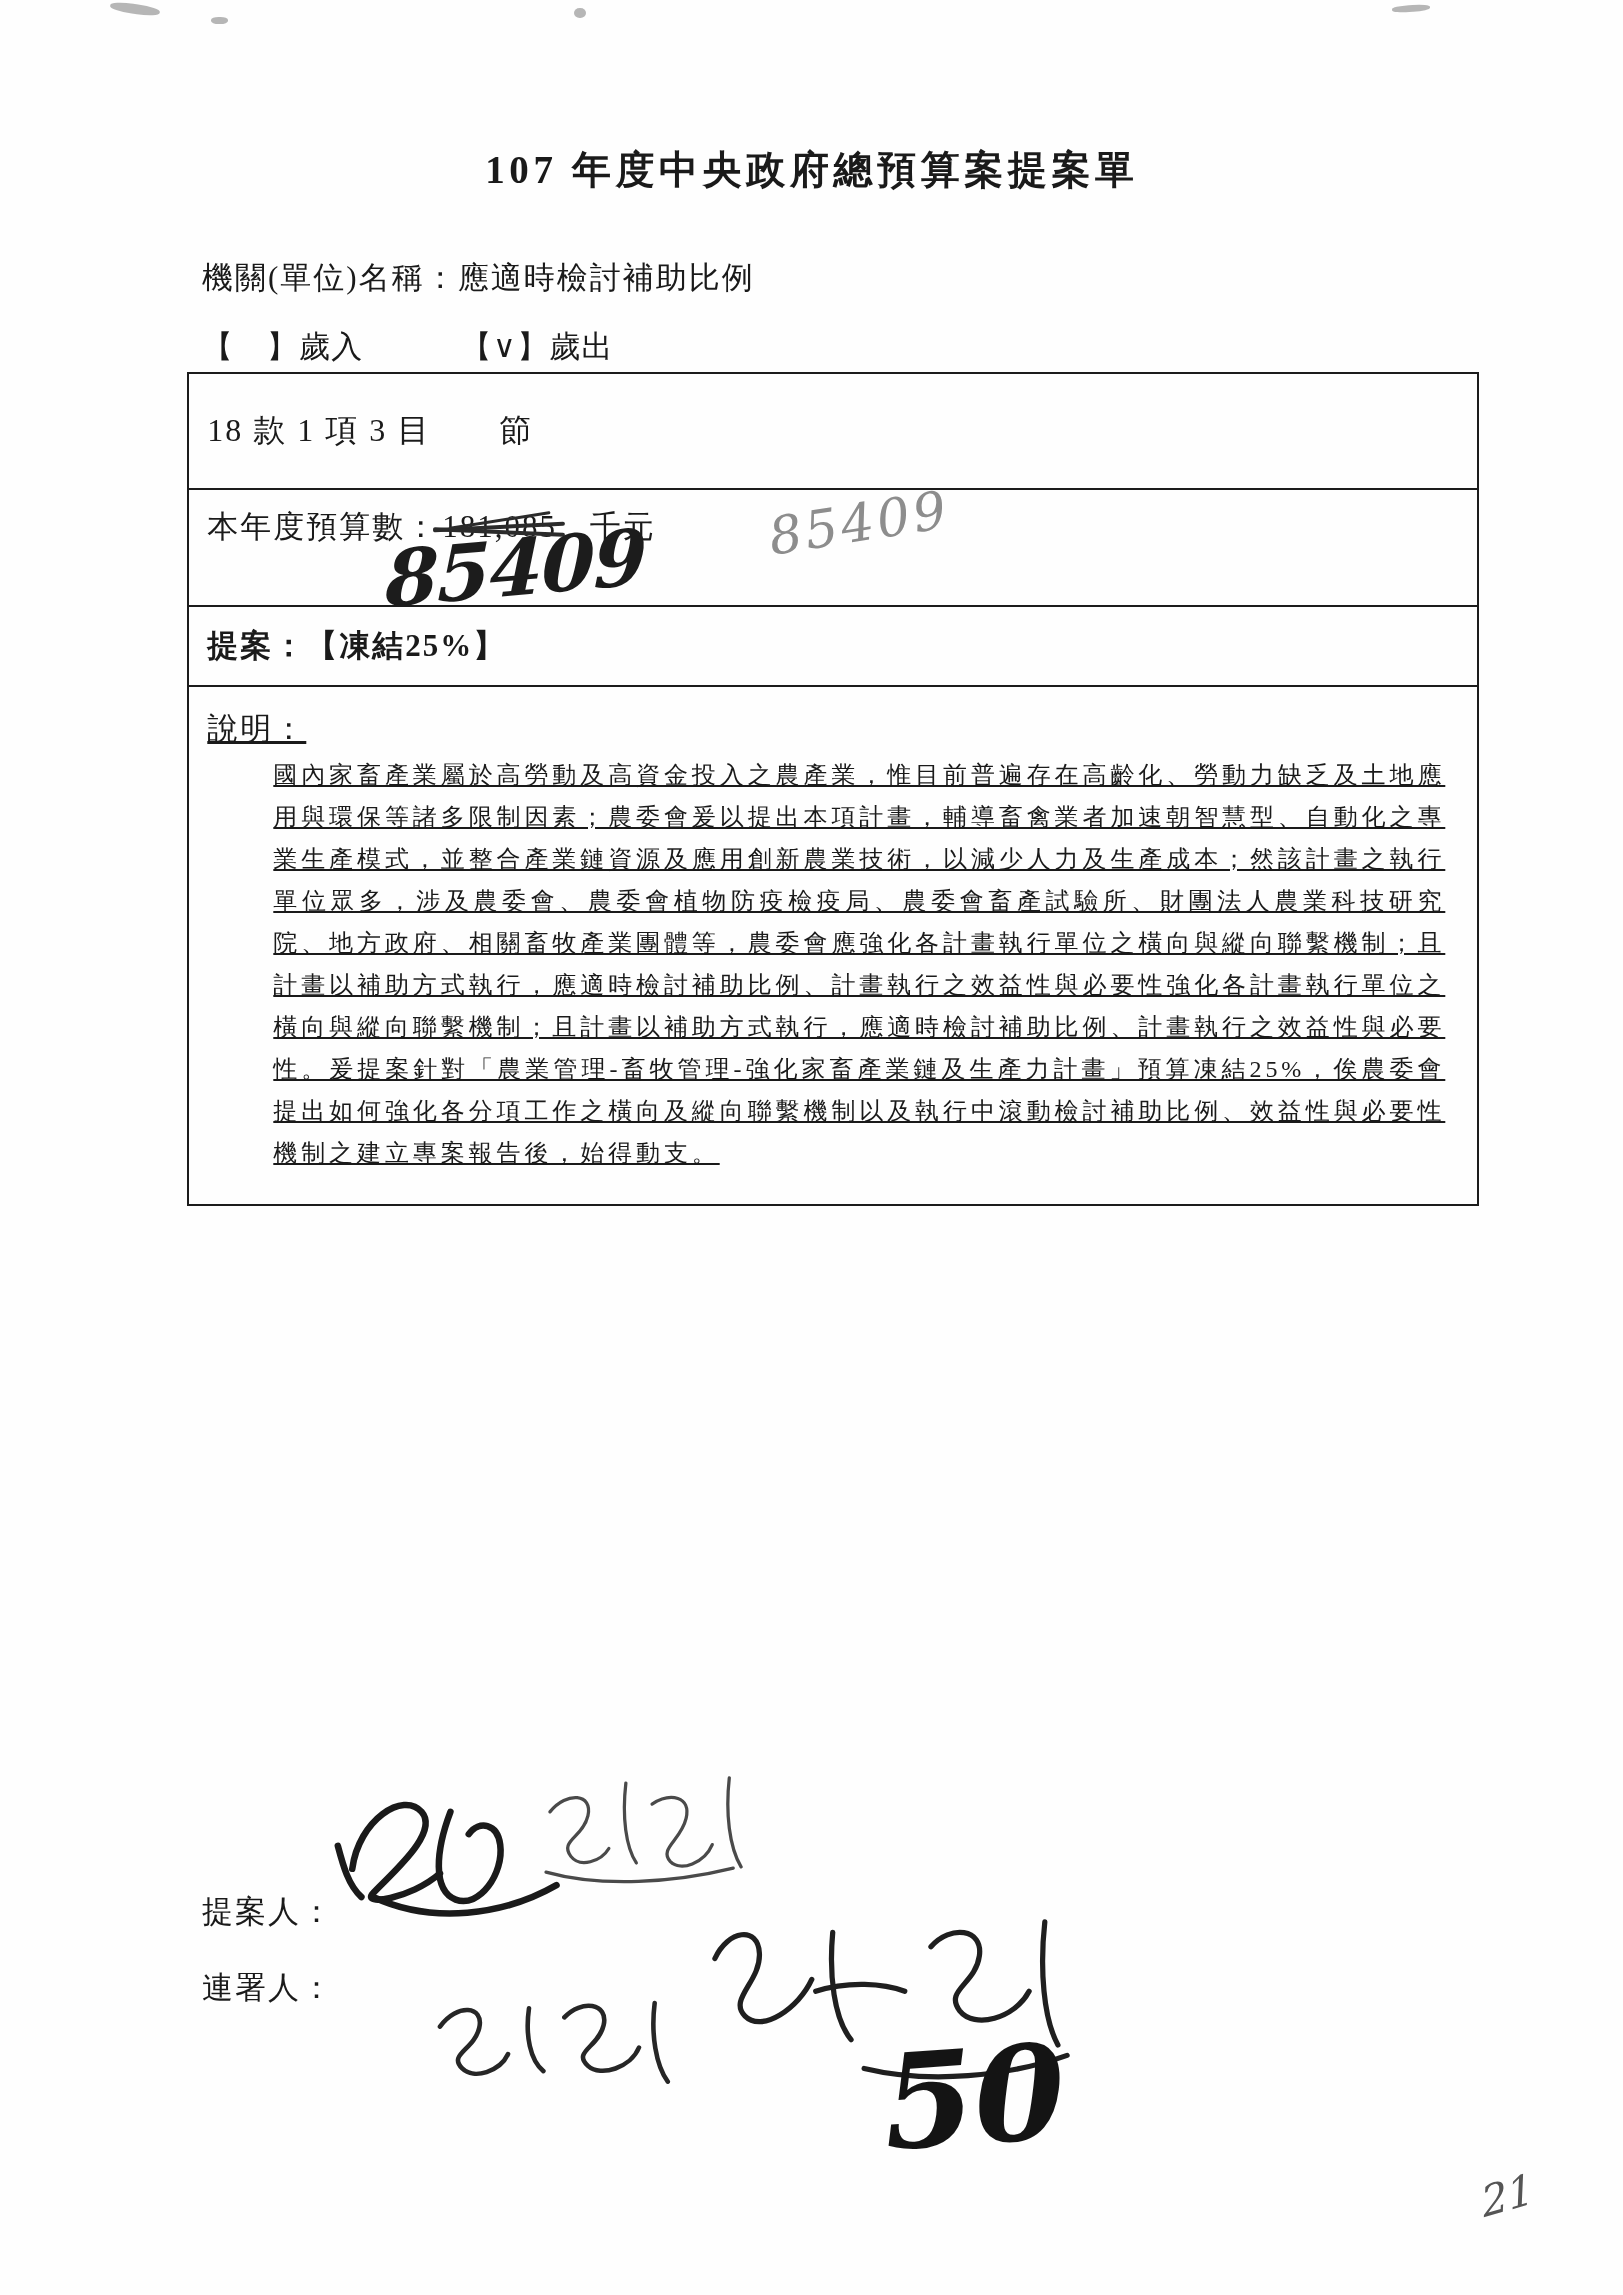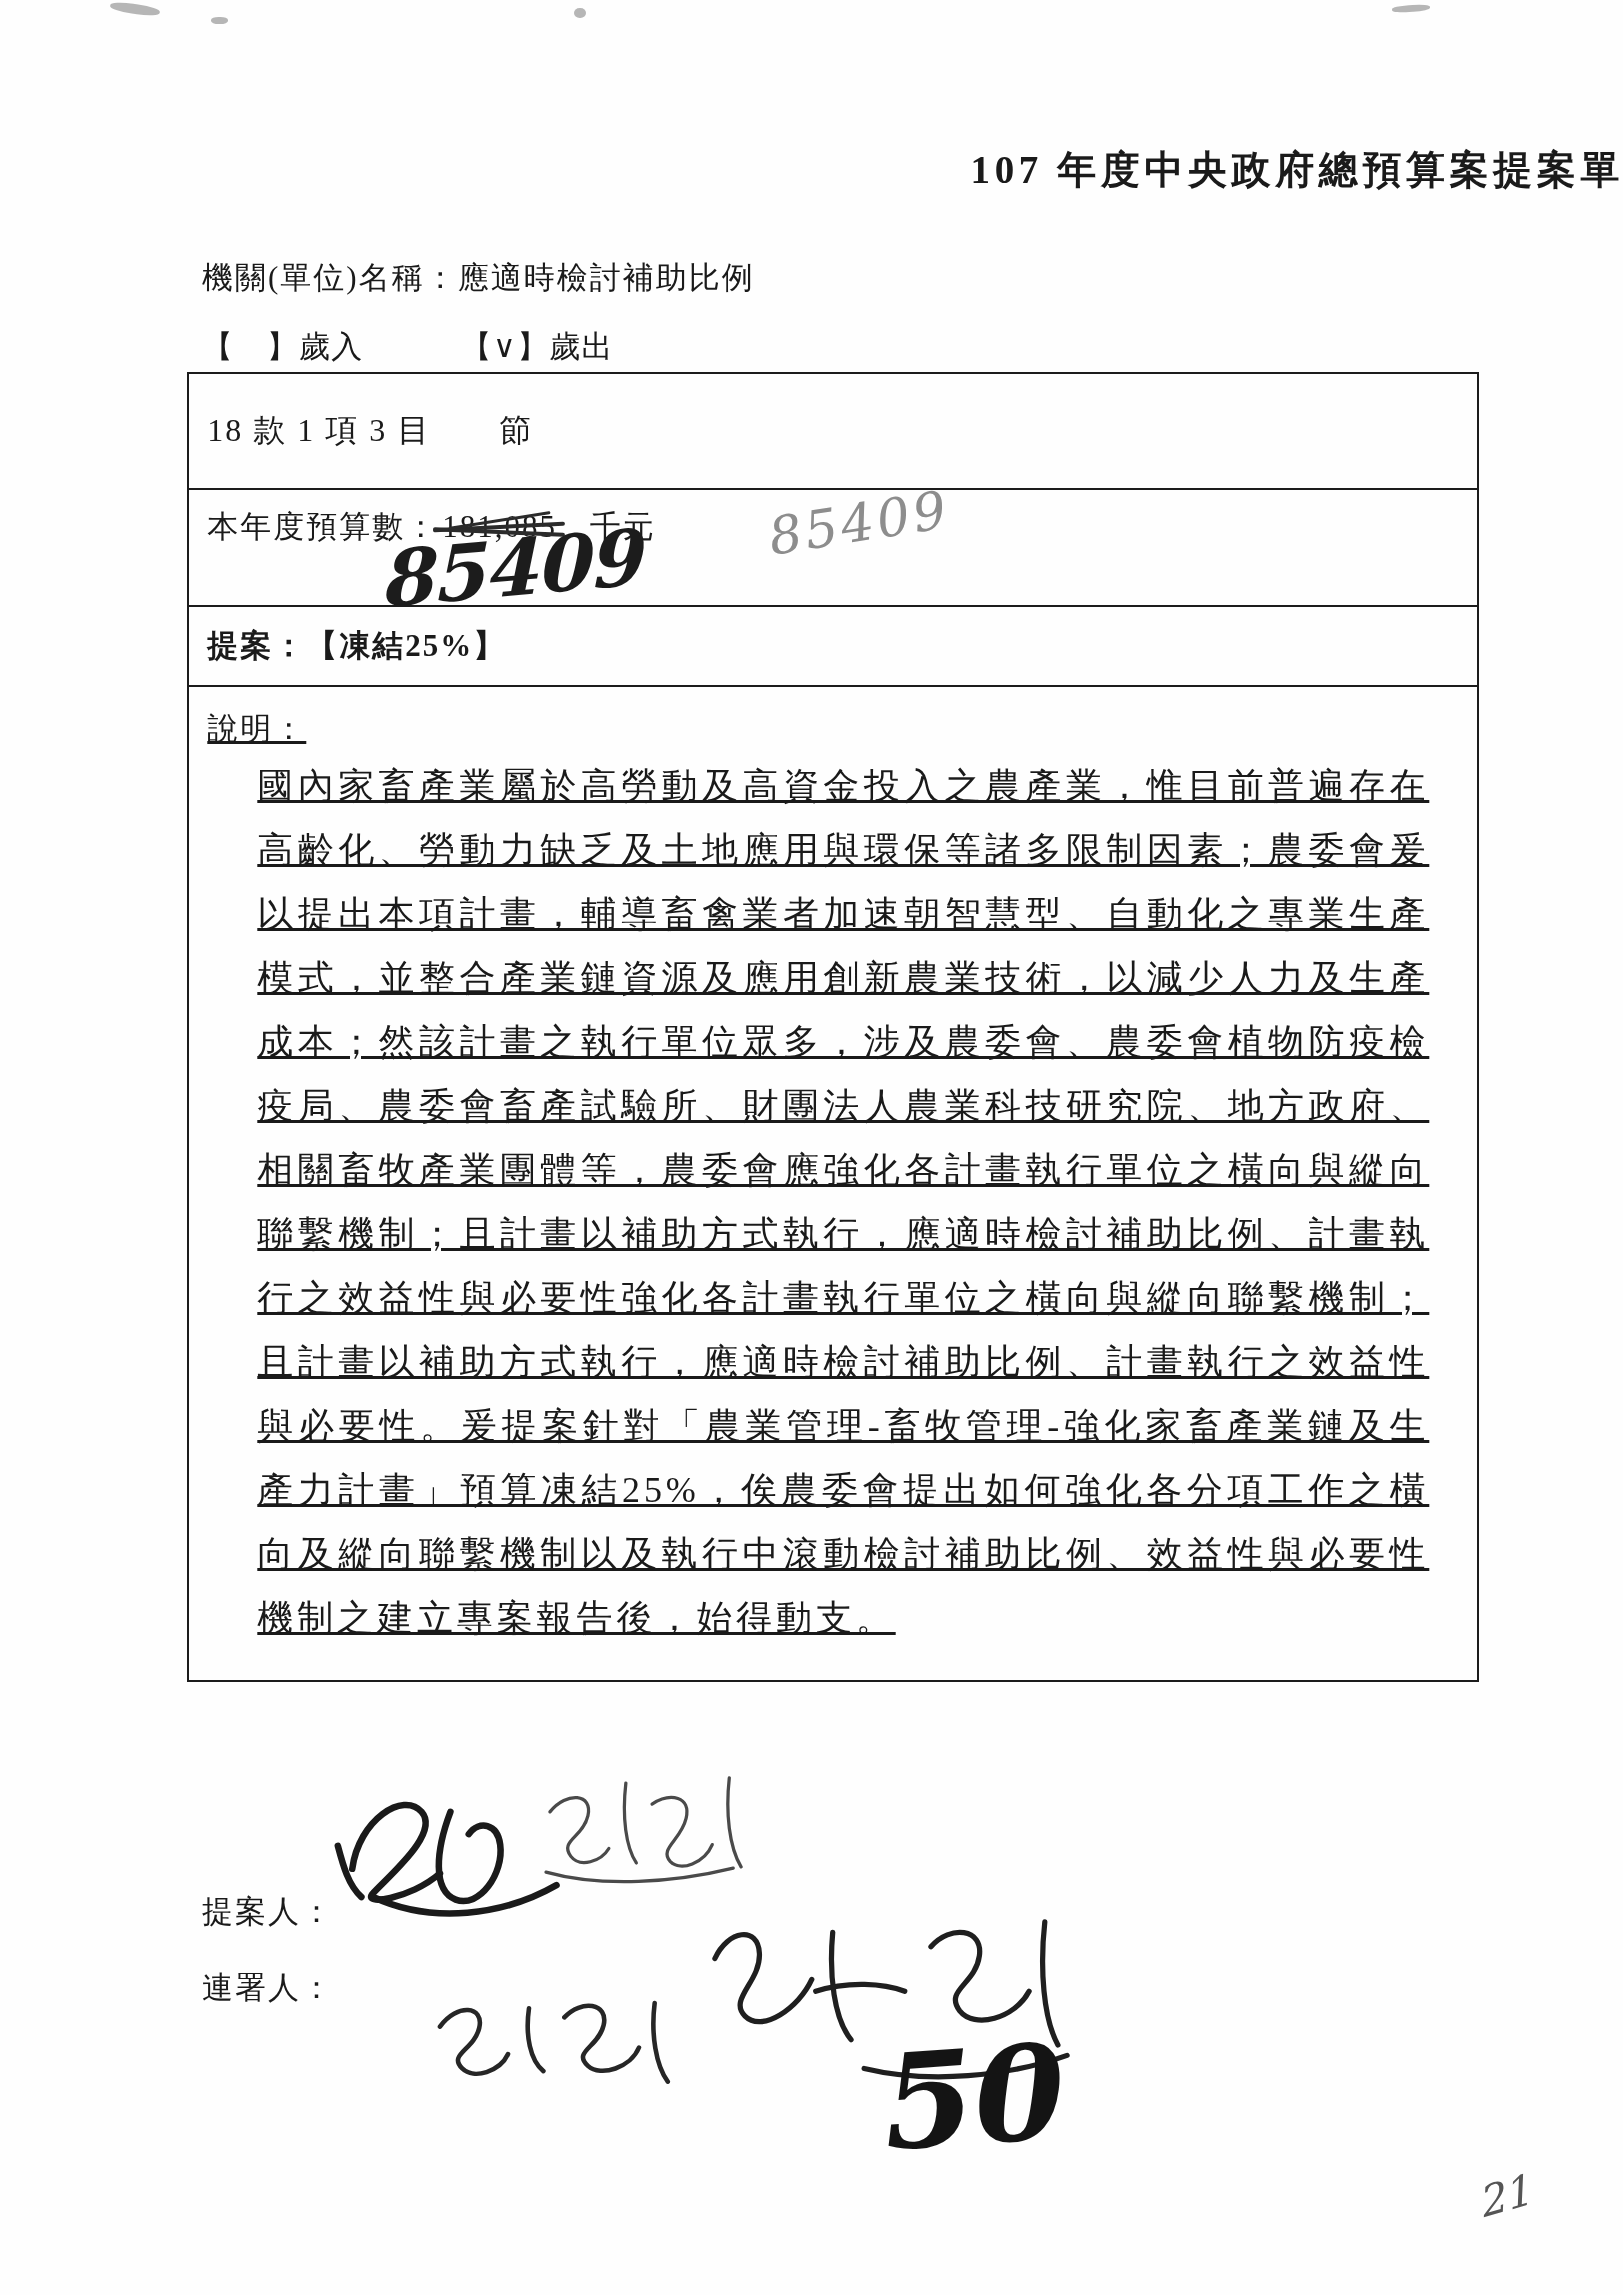--- a/index.html
+++ b/index.html
@@ -15,21 +15,21 @@
   }
   
   .speck { position: absolute; background: #8f8f8f; opacity: .65; border-radius: 45%; }
   .s1 { left: 110px; top: 3.9px;  width: 50px; height: 9.8px; transform: rotate(8deg); }
   .s2 { left: 211px; top: 17px; width: 17px; height: 6.5px; }
   .s3 { left: 574px; top: 7.9px; width: 11.8px; height: 10.5px; border-radius: 50%; }
   .s4 { left: 1392px; top: 5.2px; width: 38px; height: 6.5px; transform: rotate(-4deg); }
 
   .title {
     position: absolute; top: 143px; left: 0; width: 100%;
-    margin: 0; text-align: right;
+    margin: 0; text-align: center;
     font-size: 39px; font-weight: 700; letter-spacing: 4.6px;
   }
   .agency { position: absolute; top: 257px; left: 202px; font-size: 31px; letter-spacing: 2px; }
   .checks { position: absolute; top: 326px; left: 202px; font-size: 31px; letter-spacing: 1.3px; }
   .checks .gap { display: inline-block; width: 79px; }
 
   .table {
     position: absolute; top: 372px; left: 187px; width: 1292px;
     border: 2.6px solid #1c1c1c; background: #fefefe; box-sizing: border-box;
   }
@@ -53,22 +53,22 @@
     left: 196px; top: 33px; font-size: 77px; font-weight: 700; font-style: italic;
     letter-spacing: -1.3px; color: #1c1c1c; transform: rotate(-5deg) skewX(-6deg);
   }
   .hw-light {
     left: 579px; top: 2.6px; font-size: 52px; font-style: italic;
     letter-spacing: 3.3px; color: #8d8d8d; transform: rotate(-9deg);
   }
 
   .desc-label { margin-bottom: 3.9px; }
   .desc-body {
-    margin-left: 50px; width: 1172px;
-    font-size: 36px; line-height: 64px; letter-spacing: 3.9px;
+    margin-left: 66px; width: 1172px;
+    font-size: 24px; line-height: 42px; letter-spacing: 3.9px;
     text-align: justify; text-justify: inter-ideograph;
   }
 
   .sig-label { position: absolute; left: 202px; font-size: 31px; letter-spacing: 2px; }
   .sig-proposer { top: 1891px; }
   .sig-cosigner { top: 1967px; }
 
   .signatures { position: absolute; left: 275px; top: 1728px; width: 851px; height: 406px; }
 
   .hw-50 {

